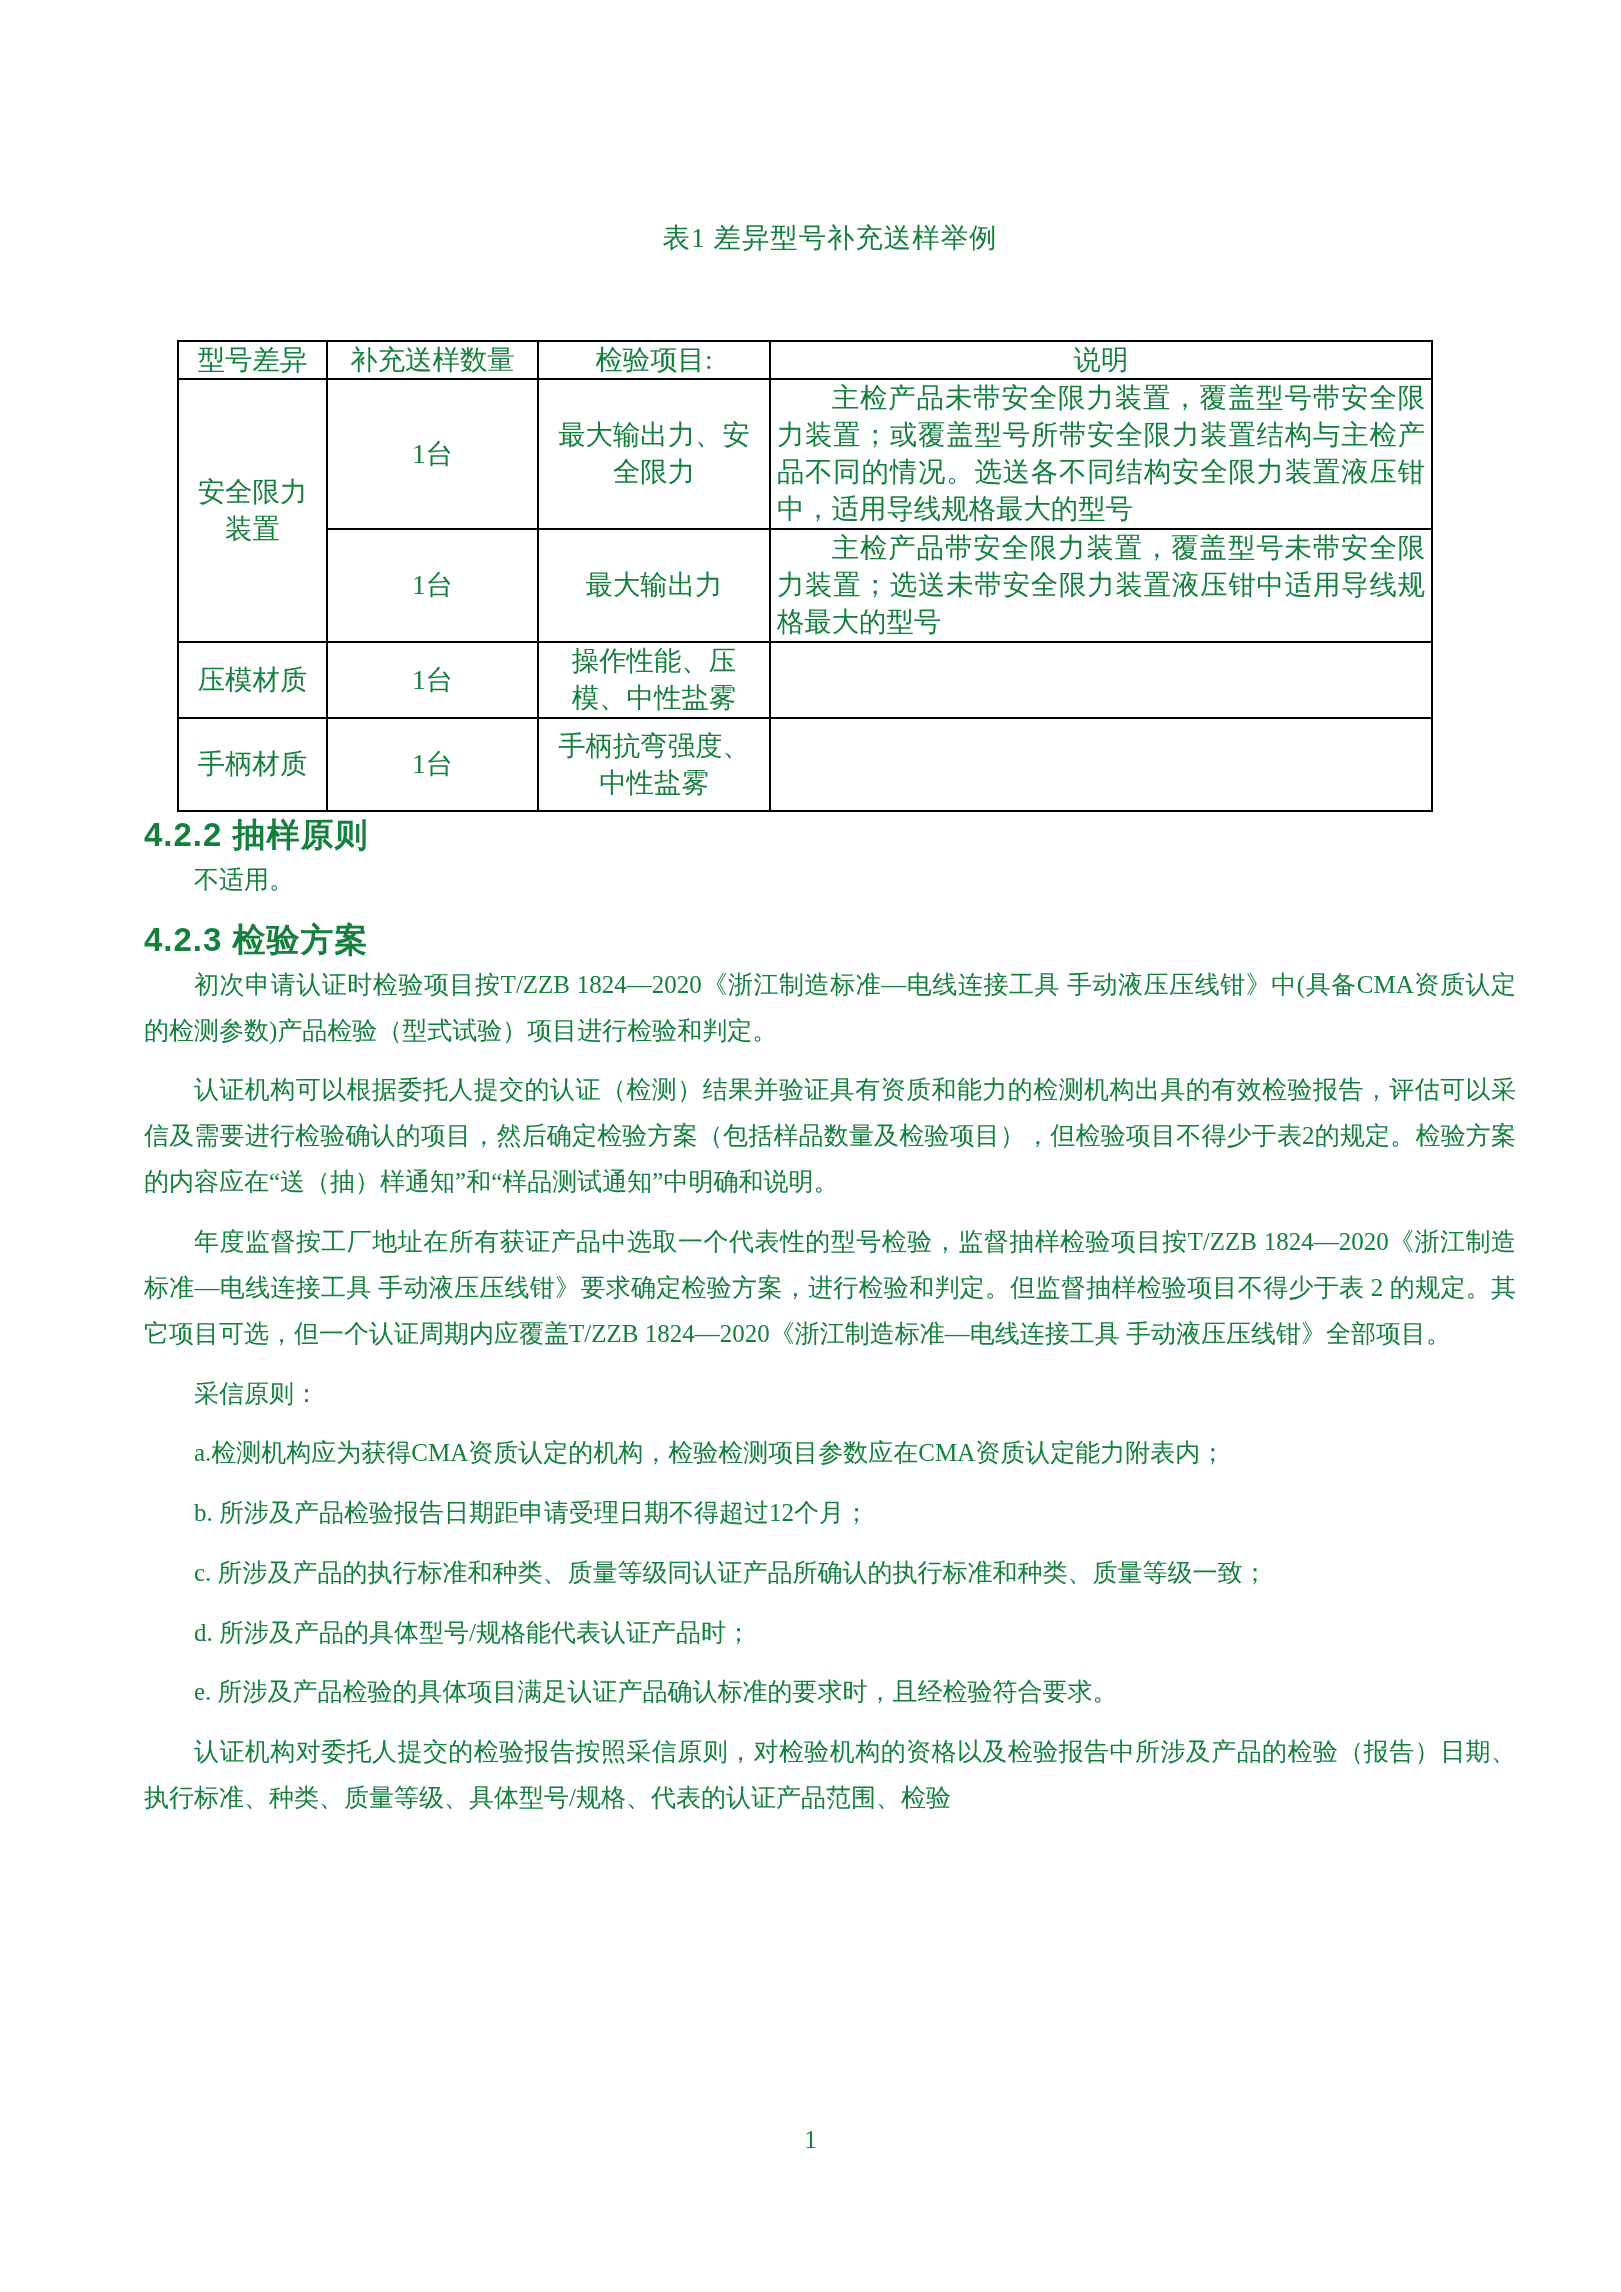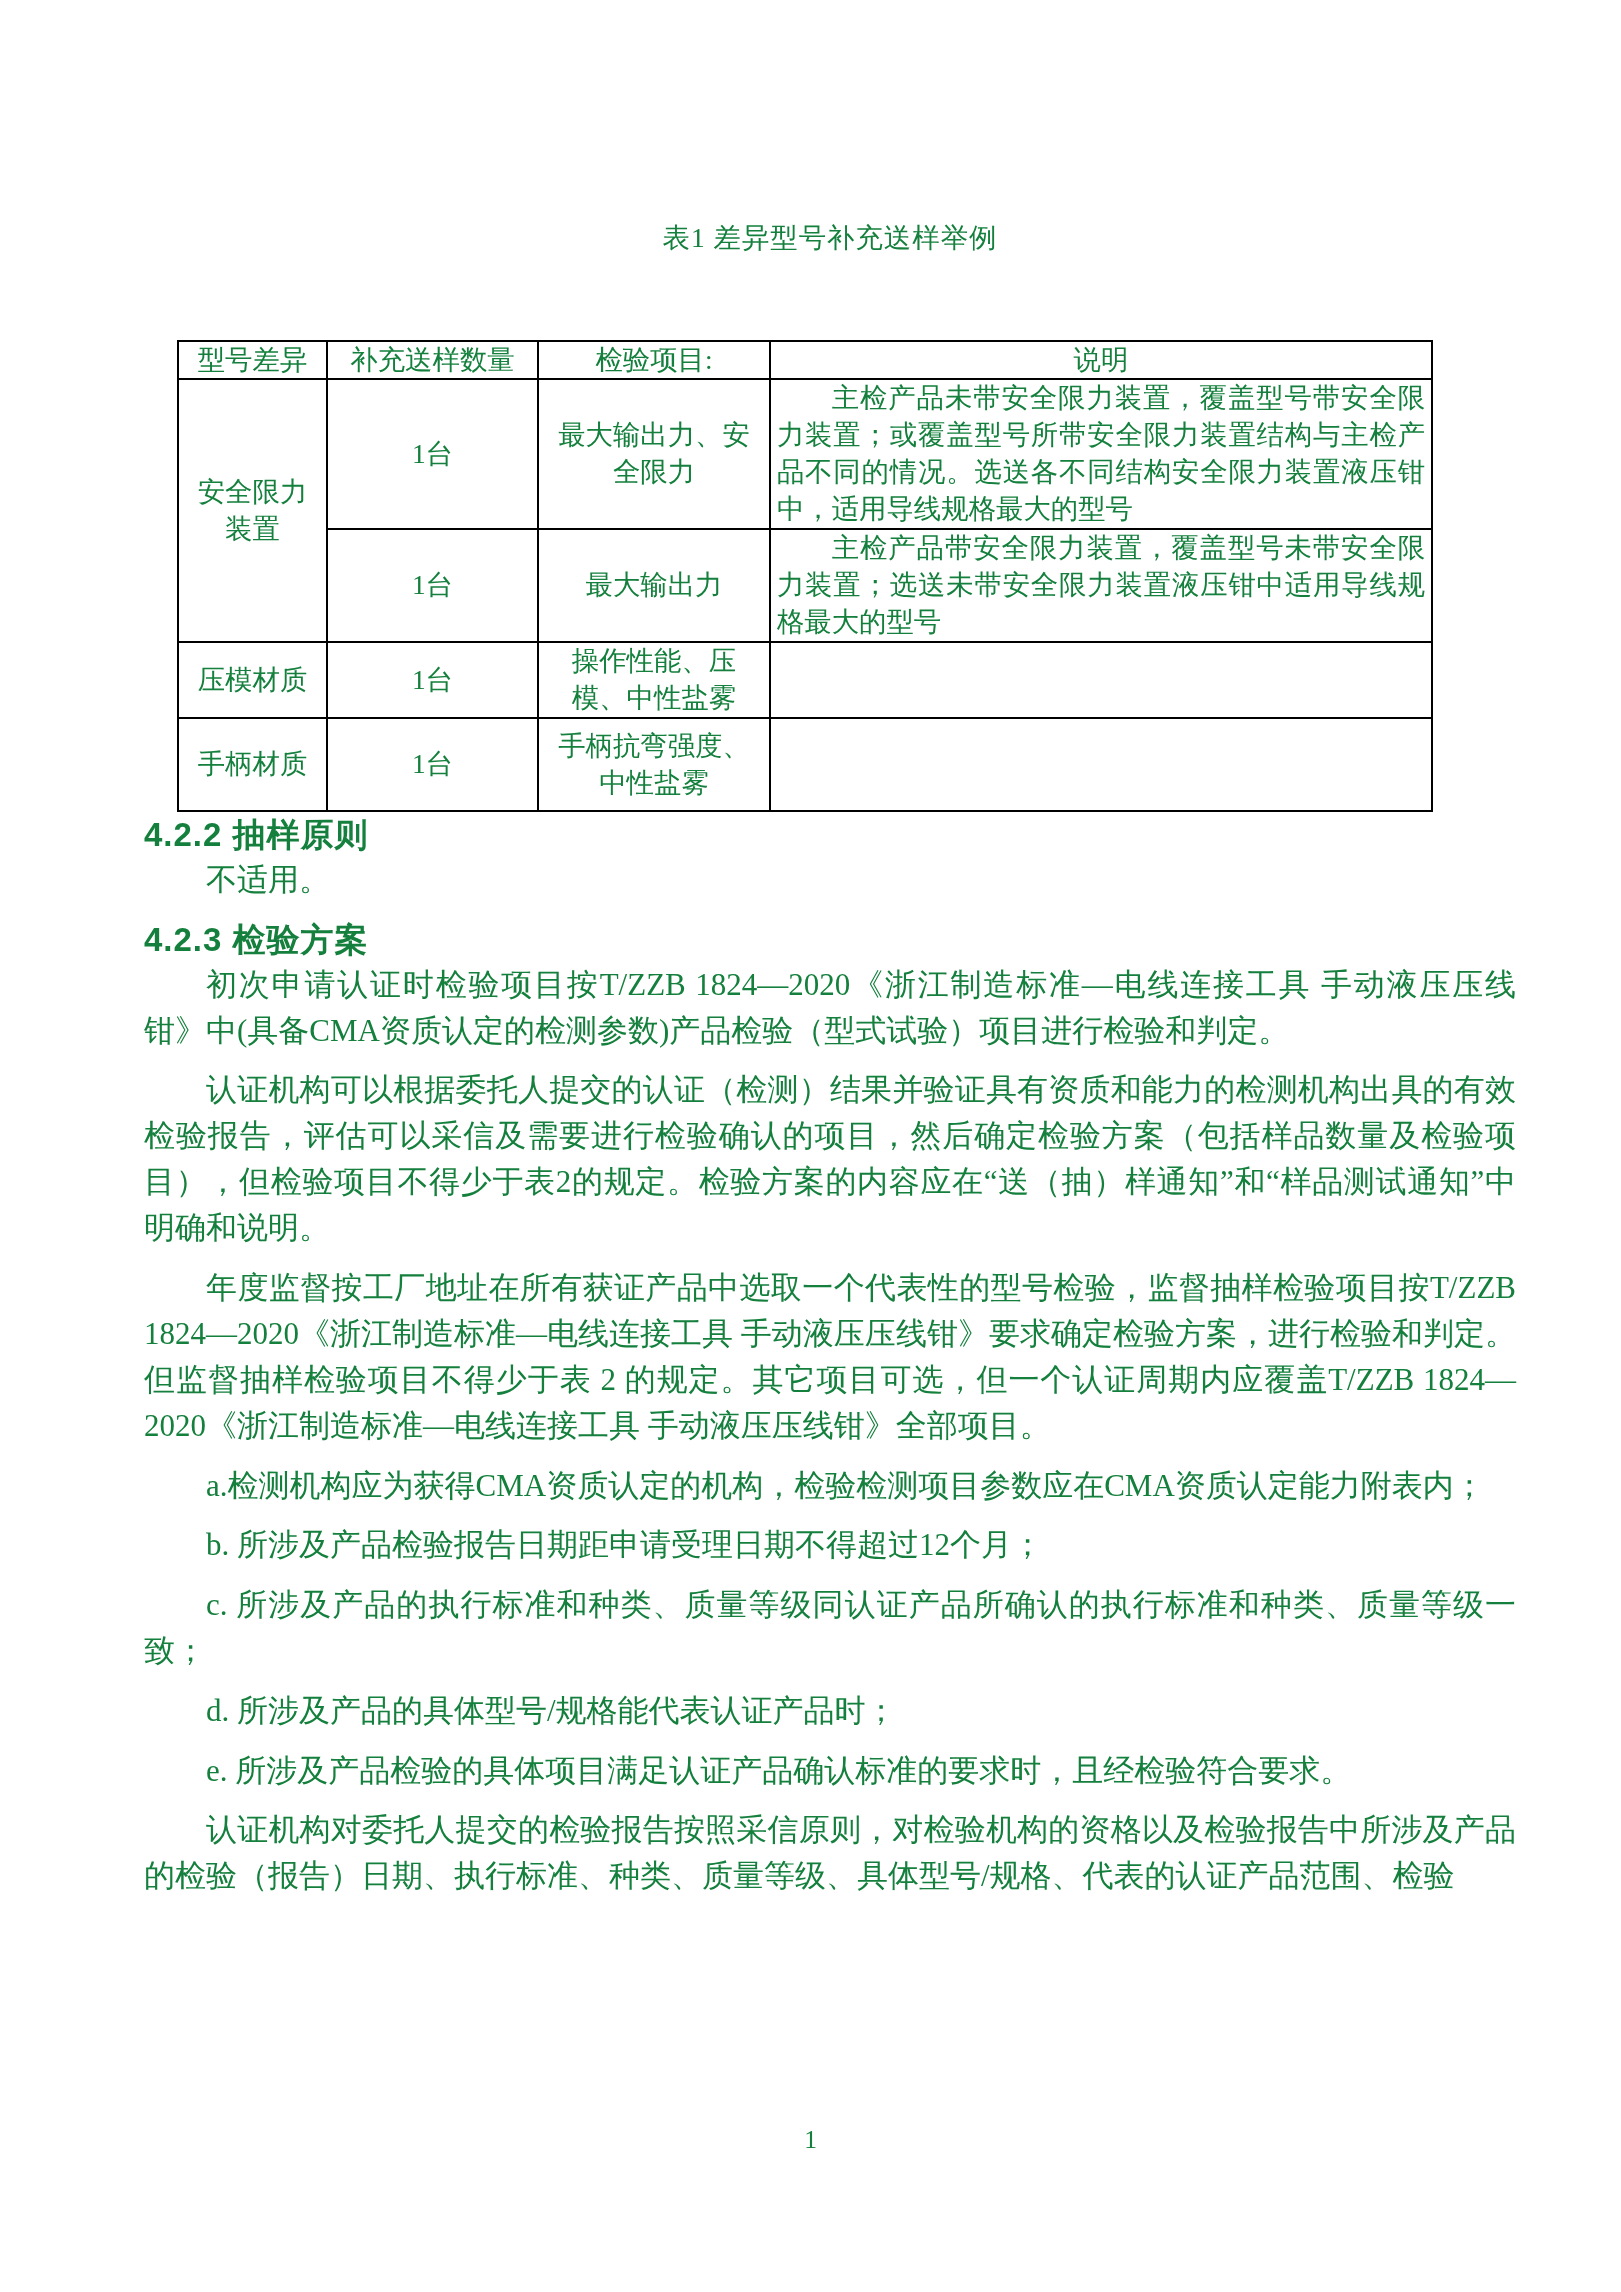--- a/index.html
+++ b/index.html
@@ -65,21 +65,21 @@
     font-family: "Liberation Sans", "DejaVu Sans", sans-serif;
     font-weight: bold;
     font-size: 33px;
     line-height: 45px;
     margin: 0;
     letter-spacing: 1px;
   }
   .h-422 { margin-top: 78px; }
   .h-423 { margin-top: 69px; }
   p.body-p {
-    font-size: 31px;
+    font-size: 25px;
     line-height: 46px;
     text-align: justify;
     text-indent: 2em;
     margin: 0 0 13.7px 0;
   }
   .p-notapply { margin-top: 84px; }
   .p-first { margin-top: 61px; }
   .p-item { margin-bottom: 7.8px; text-indent: 2.4em; }
   .p-caixin { margin-bottom: 9.8px; text-indent: 2.2em; }
   .page-number {
@@ -140,20 +140,21 @@
     </tbody>
   </table>
 
   <h2 class="sec-heading h-422">4.2.2 抽样原则</h2>
   <p class="body-p p-notapply">不适用。</p>
 
   <h2 class="sec-heading h-423">4.2.3 检验方案</h2>
   <p class="body-p p-first">初次申请认证时检验项目按T/ZZB 1824—2020《浙江制造标准—电线连接工具 手动液压压线钳》中(具备CMA资质认定的检测参数)产品检验（型式试验）项目进行检验和判定。</p>
   <p class="body-p">认证机构可以根据委托人提交的认证（检测）结果并验证具有资质和能力的检测机构出具的有效检验报告，评估可以采信及需要进行检验确认的项目，然后确定检验方案（包括样品数量及检验项目），但检验项目不得少于表2的规定。检验方案的内容应在“送（抽）样通知”和“样品测试通知”中明确和说明。</p>
   <p class="body-p">年度监督按工厂地址在所有获证产品中选取一个代表性的型号检验，监督抽样检验项目按T/ZZB 1824—2020《浙江制造标准—电线连接工具 手动液压压线钳》要求确定检验方案，进行检验和判定。但监督抽样检验项目不得少于表 2 的规定。其它项目可选，但一个认证周期内应覆盖T/ZZB 1824—2020《浙江制造标准—电线连接工具 手动液压压线钳》全部项目。</p>
+  <p class="body-p p-caixin">采信原则：</p>
   <p class="body-p p-item">a.检测机构应为获得CMA资质认定的机构，检验检测项目参数应在CMA资质认定能力附表内；</p>
   <p class="body-p p-item">b. 所涉及产品检验报告日期距申请受理日期不得超过12个月；</p>
   <p class="body-p p-item">c. 所涉及产品的执行标准和种类、质量等级同认证产品所确认的执行标准和种类、质量等级一致；</p>
   <p class="body-p p-item">d. 所涉及产品的具体型号/规格能代表认证产品时；</p>
   <p class="body-p p-item">e. 所涉及产品检验的具体项目满足认证产品确认标准的要求时，且经检验符合要求。</p>
   <p class="body-p">认证机构对委托人提交的检验报告按照采信原则，对检验机构的资格以及检验报告中所涉及产品的检验（报告）日期、执行标准、种类、质量等级、具体型号/规格、代表的认证产品范围、检验</p>
 
   <div class="page-number">1</div>
 
 </div>

